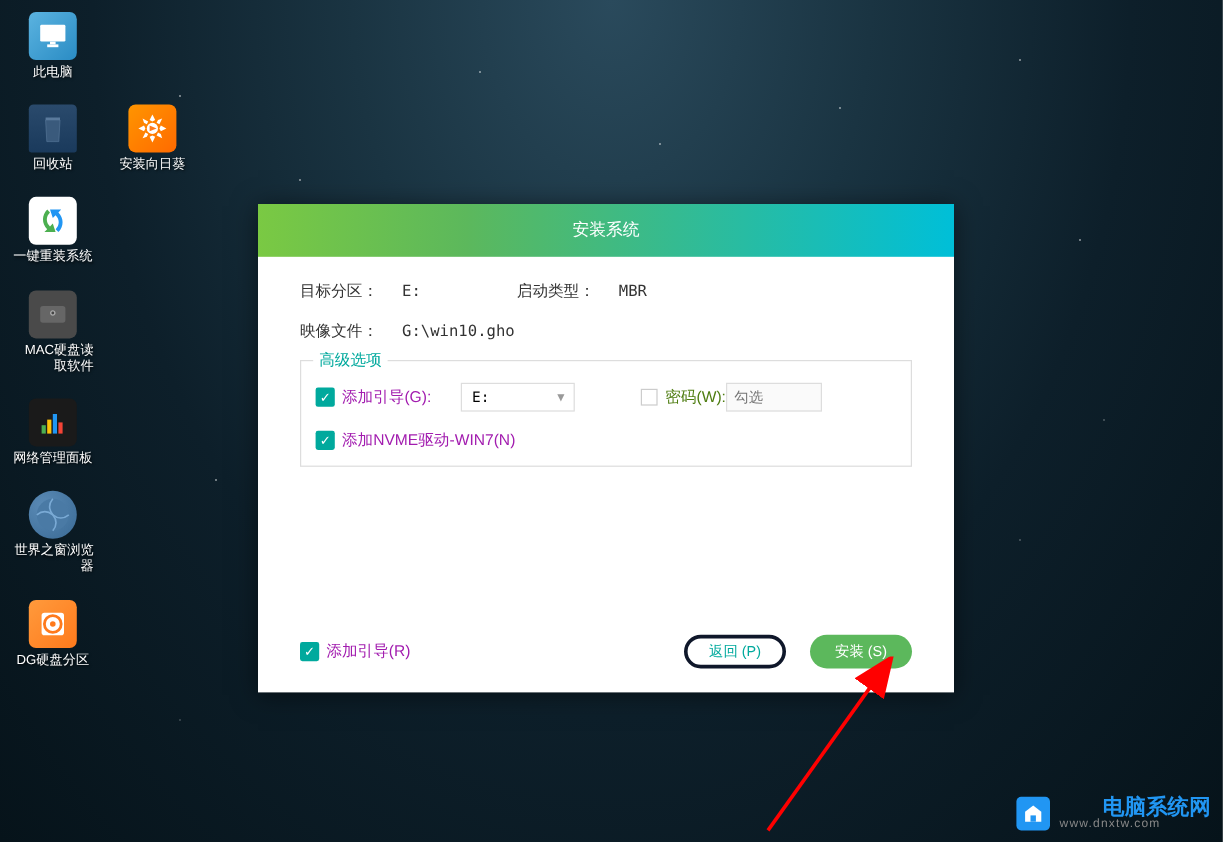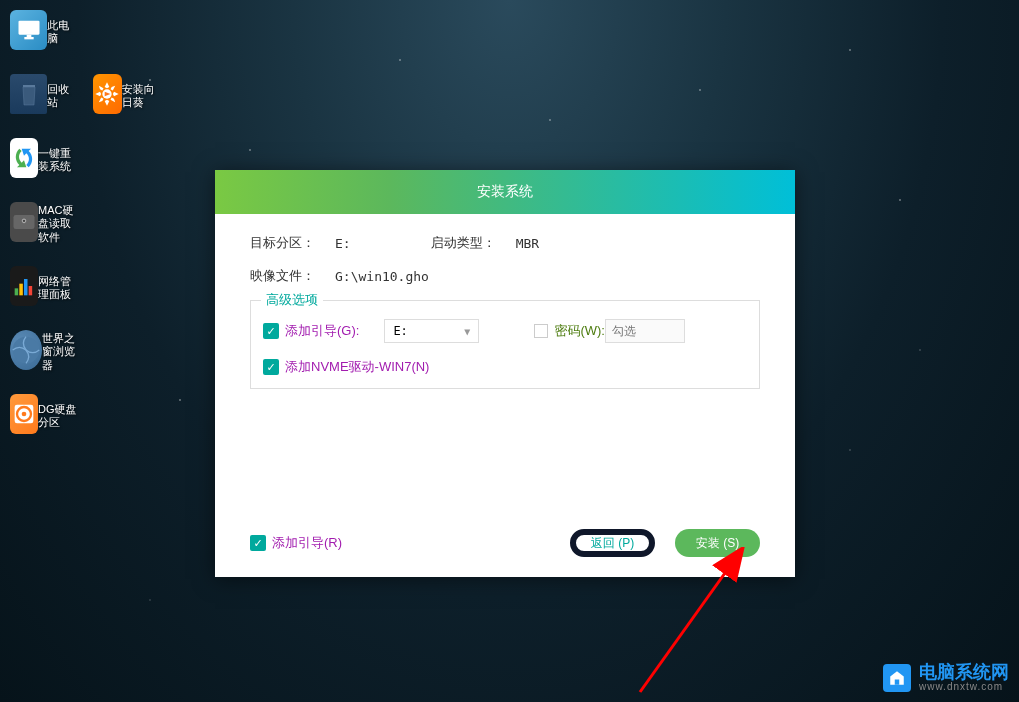--- a/index.html
+++ b/index.html
@@ -50,24 +50,24 @@
     
     .icon-row {
       display: flex;
       gap: 15px;
       margin-bottom: 20px;
     }
     
     .desktop-icon {
       width: 68px;
       display: flex;
-      flex-direction: row;
+      flex-direction: column;
       align-items: center;
       cursor: pointer;
-      text-align: left;
+      text-align: right;
     }
     
     .icon-image {
       width: 40px;
       height: 40px;
       margin-bottom: 4px;
       display: flex;
       align-items: center;
       justify-content: center;
       border-radius: 6px;
@@ -264,21 +264,21 @@
       height: 28px;
       border-radius: 14px;
       display: flex;
       align-items: center;
       justify-content: center;
       font-size: 12px;
       cursor: pointer;
     }
     
     .btn-outline {
-      border: 6px solid #0f172a;
+      border: 3px solid #0f172a;
       color: #00a99d;
       background: white;
     }
     
     .btn-primary {
       background: #5cb85c;
       color: white;
       border: none;
     }
     
@@ -313,20 +313,21 @@
     .watermark-text {
       display: flex;
       flex-direction: column;
     }
     
     .watermark-title {
       color: #2196f3;
       font-size: 18px;
       font-weight: bold;
       line-height: 1;
+      margin-left: 36px;
     }
     
     .watermark-url {
       color: #888;
       font-size: 10px;
       letter-spacing: 1px;
     }
   </style>
 </head>
 <body>

